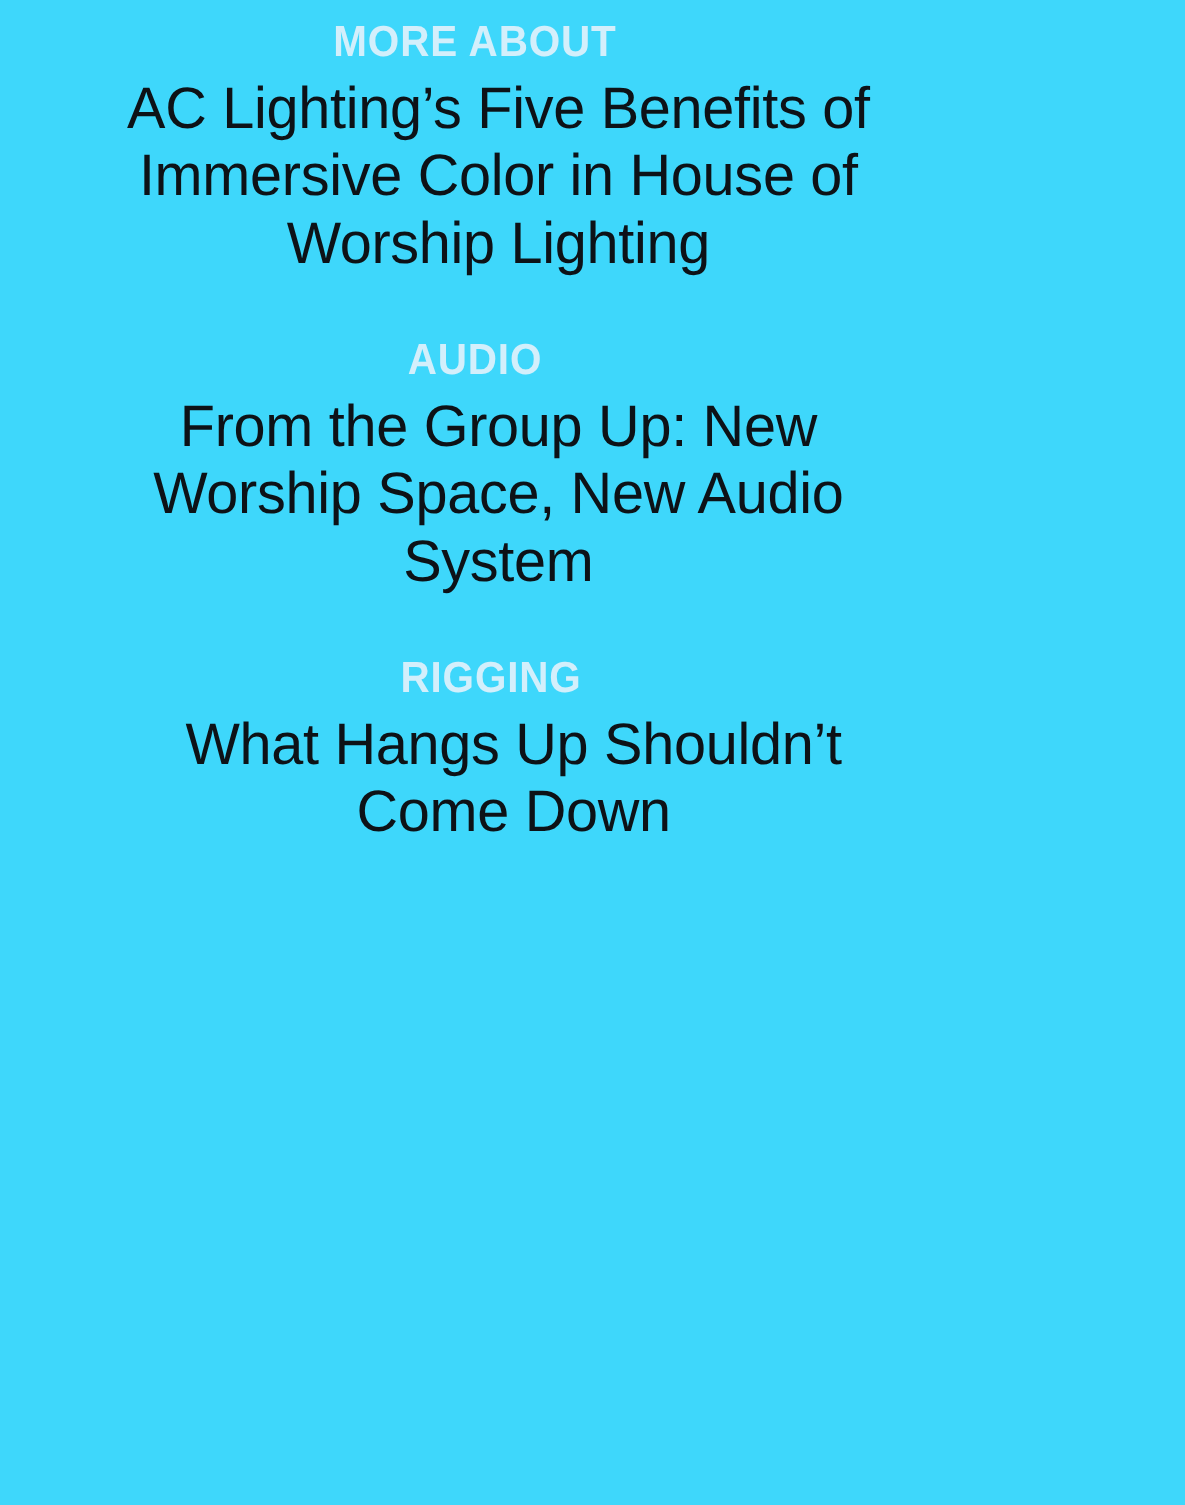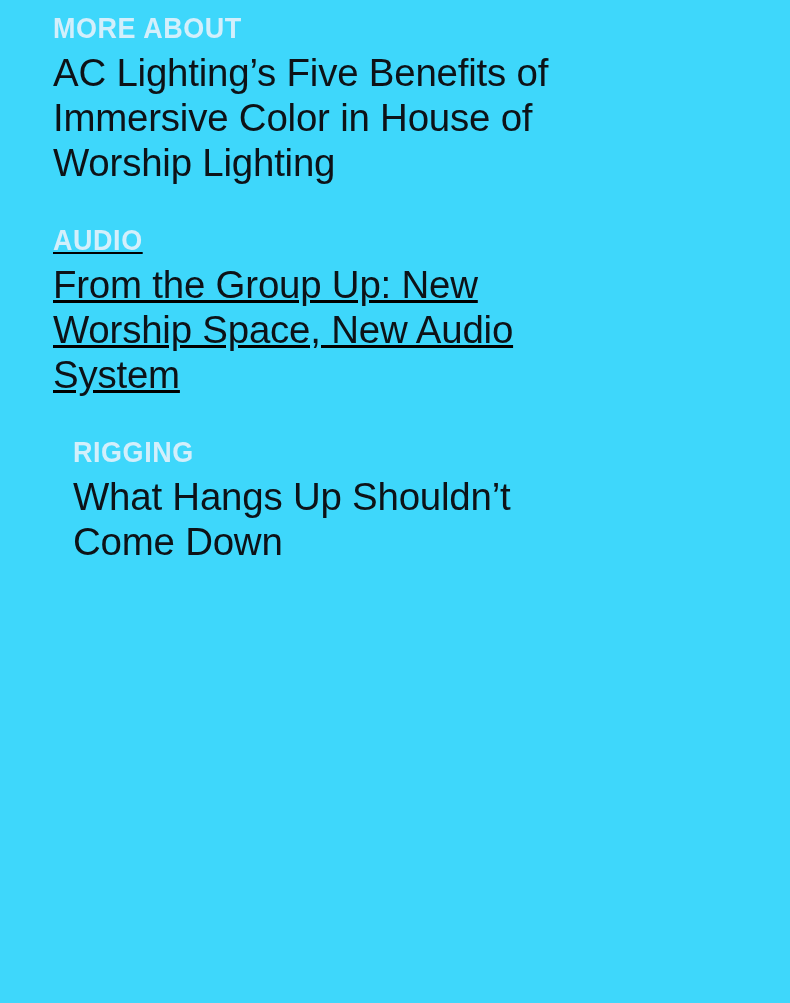--- a/index.html
+++ b/index.html
@@ -15,20 +15,21 @@
     overflow: hidden;
   }
 
   #page {
     position: relative;
     width: 675px;
     height: 1003px;
     background: #3ed7fb;
     box-sizing: border-box;
     padding: 0 55px 0 53px;
+    text-align: center;
   }
 
   .block {
     margin: 0;
   }
 
   .kicker {
     font-family: "Liberation Sans", "DejaVu Sans", sans-serif;
     font-weight: bold;
     font-size: 29px;
@@ -54,21 +55,21 @@
     padding: 0;
     max-width: 690px;
     transform: scaleX(0.985);
     transform-origin: left top;
   }
 
   
   .block-more-about   { padding-top: 11px; }
   .block-leadership   { padding-top: 39px; }
   .block-introducing  { padding-top: 37px; }
-  .block-audio        { padding-top: 38px; text-decoration: underline; }
+  .block-audio        { padding-top: 38px; }
   .block-best-in-show { padding-top: 38px; }
   .block-rigging      { padding-top: 38px; margin-left: 20px; }
 
   .kicker + .headline { margin-top: 5px; }
   .headline + .headline { margin-top: 32px; }
 </style>
 </head>
 <body style="background: rgb(62, 215, 251);">
 
 <div id="page" style="background: rgb(62, 215, 251);">

